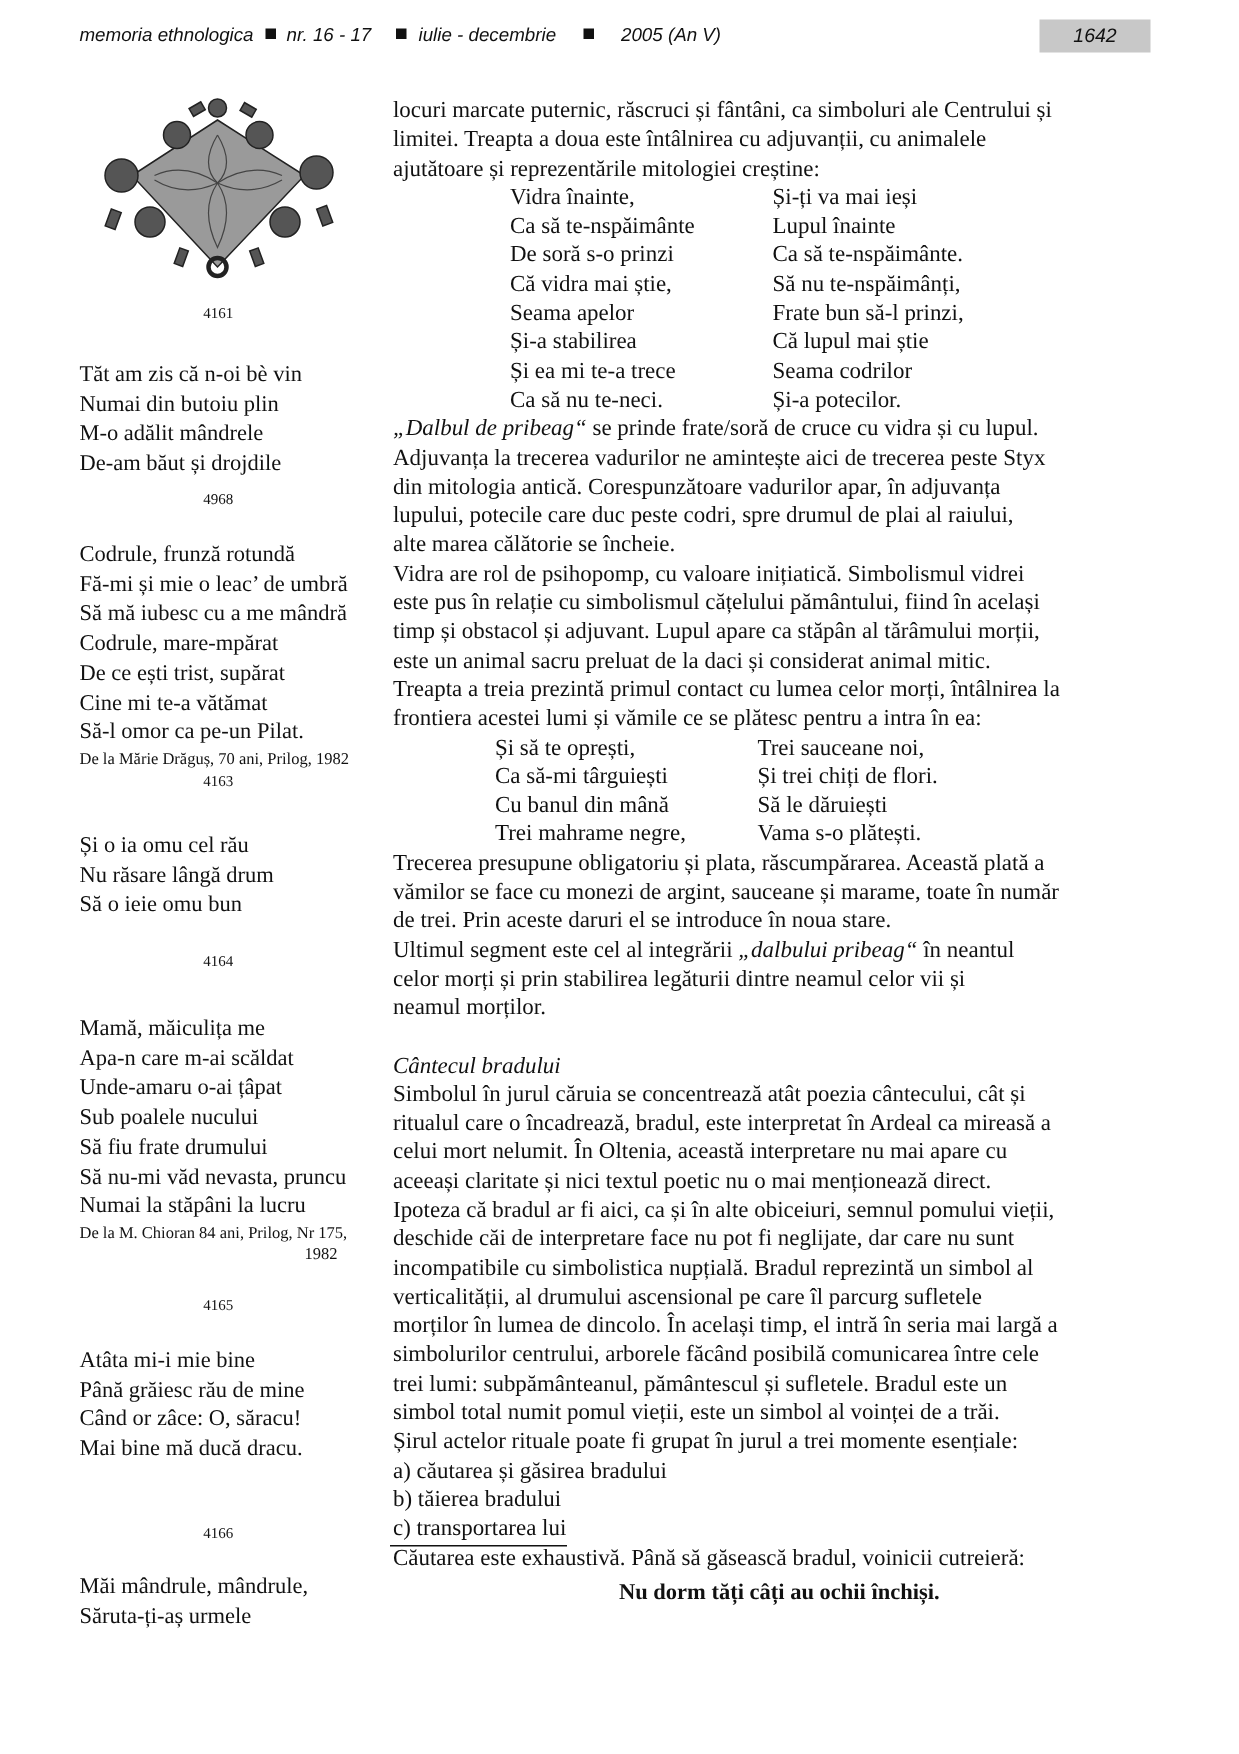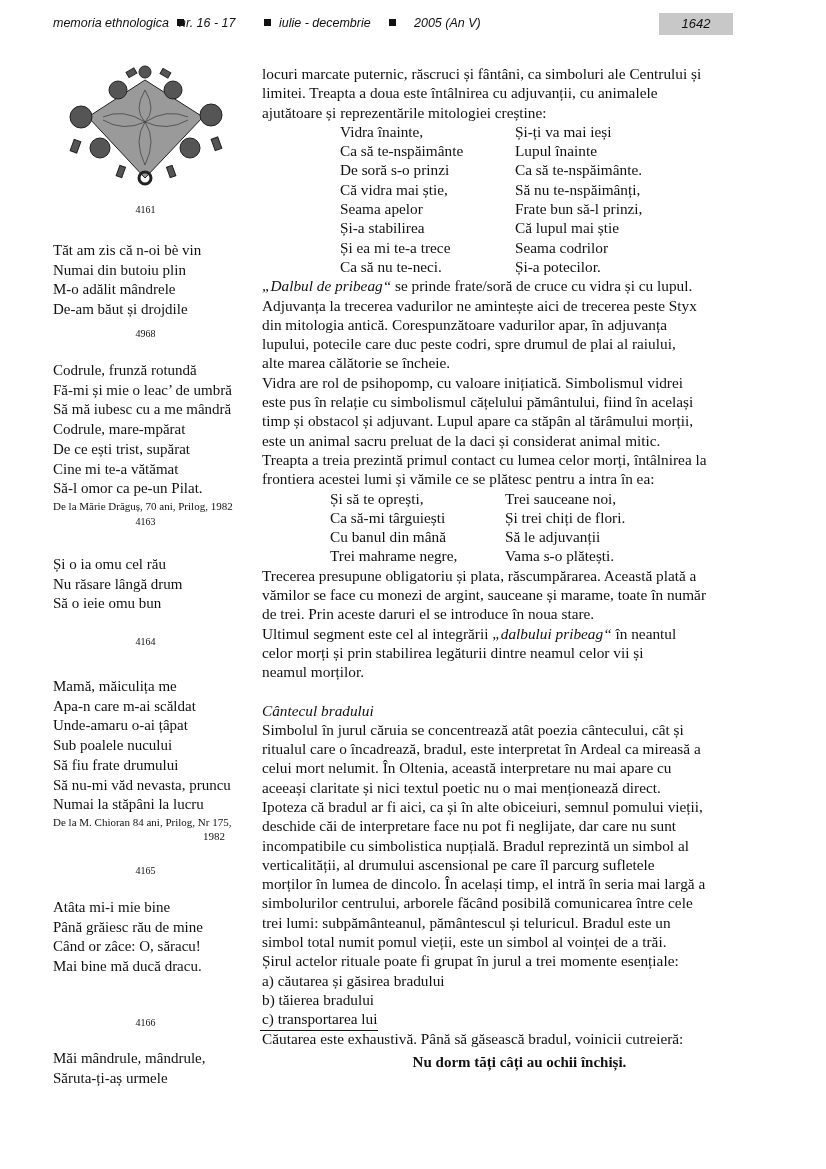--- a/index.html
+++ b/index.html
@@ -1,20 +1,20 @@
 <!DOCTYPE html>
 <html><head>
 <meta charset="utf-8">
 <style>
   html, body { margin: 0; padding: 0; background: #ffffff; }
   body { width: 826px; height: 1169px; position: relative; overflow: hidden; color: #111; }
   .header { position: absolute; left: 53px; top: 14px; width: 690px; height: 24px; font-family: "Liberation Sans", sans-serif; font-size: 12.5px; font-style: italic; }
   .header .run { position: absolute; top: 2px; white-space: nowrap; }
   .header .sq { display: inline-block; width: 7px; height: 7px; background: #111; vertical-align: 1px; margin: 0 6px; }
-  .page-num { position: absolute; left: 659px; top: 13px; width: 74px; height: 22px; background: #c8c8c8; font-family: "Liberation Sans", sans-serif; font-style: italic; font-size: 13px; text-align: center; line-height: 22px; }
+  .page-num { position: absolute; left: 693px; top: 13px; width: 74px; height: 22px; background: #c8c8c8; font-family: "Liberation Sans", sans-serif; font-style: italic; font-size: 13px; text-align: center; line-height: 22px; }
 
   .serif { font-family: "Liberation Serif", serif; }
   .ornament { position: absolute; left: 63px; top: 60px; width: 165px; height: 135px; }
   .poem-num { position: absolute; left: 53px; width: 185px; text-align: center; font-size: 10px; }
   .poem { position: absolute; left: 53px; width: 200px; font-size: 15px; line-height: 19.7px; white-space: nowrap; }
   .poem .ln { display: block; }
   .src { font-size: 11px; line-height: 14px; white-space: nowrap; }
 
   .right { position: absolute; left: 262px; top: 48px; width: 480px; font-size: 15.3px; line-height: 19.3px; margin-top: 16px; }
   .right .ln { display: block; white-space: nowrap; }
@@ -24,21 +24,21 @@
   .heading { font-weight: normal; font-style: italic; }
   .footline { position: absolute; left: 260px; top: 1030px; width: 118px; height: 1px; background: #111; }
   .footer-verse { position: absolute; left: 262px; top: 1054px; width: 515px; text-align: center; font-weight: bold; font-size: 15px; }
 </style>
 </head>
 <body>
 
 <div class="header">
   <span class="run" style="left:0">memoria ethnologica</span>
   <span class="run" style="left:118px"><span class="sq"></span></span>
-  <span class="run" style="left:126px">nr. 16 - 17</span>
+  <span class="run" style="left:138px">nr. 16 - 17</span>
   <span class="run" style="left:205px"><span class="sq"></span></span>
   <span class="run" style="left:226px">iulie - decembrie</span>
   <span class="run" style="left:330px"><span class="sq"></span></span>
   <span class="run" style="left:361px">2005 (An V)</span>
 </div>
 <div class="page-num">1642</div>
 
 <svg class="ornament" viewBox="0 0 165 135">
   <g fill="#555" stroke="#222" stroke-width="1">
     <polygon points="82,20 140,57 82,118 25,57" fill="#9a9a9a"></polygon>
@@ -178,21 +178,21 @@
     <div class="verse">
         <span class="c1">Și să te oprești,</span>
         <span class="c2">Trei sauceane noi,</span>
       </div>
     <div class="verse">
         <span class="c1">Ca să-mi târguiești</span>
         <span class="c2">Și trei chiți de flori.</span>
       </div>
     <div class="verse">
         <span class="c1">Cu banul din mână</span>
-        <span class="c2">Să le adjuvanții</span>
+        <span class="c2">Să le dăruiești</span>
       </div>
     <div class="verse">
         <span class="c1">Trei mahrame negre,</span>
         <span class="c2">Vama s-o plătești.</span>
       </div>
   </div>
   <div>
     <span class="ln">Trecerea presupune obligatoriu și plata, răscumpărarea. Această plată a</span>
     <span class="ln">vămilor se face cu monezi de argint, sauceane și marame, toate în număr</span>
     <span class="ln">de trei. Prin aceste daruri el se introduce în noua stare.</span>
@@ -208,21 +208,21 @@
     <span class="ln">Simbolul în jurul căruia se concentrează atât poezia cântecului, cât și</span>
     <span class="ln">ritualul care o încadrează, bradul, este interpretat în Ardeal ca mireasă a</span>
     <span class="ln">celui mort nelumit. În Oltenia, această interpretare nu mai apare cu</span>
     <span class="ln">aceeași claritate și nici textul poetic nu o mai menționează direct.</span>
     <span class="ln">Ipoteza că bradul ar fi aici, ca și în alte obiceiuri, semnul pomului vieții,</span>
     <span class="ln">deschide căi de interpretare face nu pot fi neglijate, dar care nu sunt</span>
     <span class="ln">incompatibile cu simbolistica nupțială. Bradul reprezintă un simbol al</span>
     <span class="ln">verticalității, al drumului ascensional pe care îl parcurg sufletele</span>
     <span class="ln">morților în lumea de dincolo. În același timp, el intră în seria mai largă a</span>
     <span class="ln">simbolurilor centrului, arborele făcând posibilă comunicarea între cele</span>
-    <span class="ln">trei lumi: subpământeanul, pământescul și teluricul. Bradul este un</span>
+    <span class="ln">trei lumi: subpământeanul, pământescul și sufletele. Bradul este un</span>
     <span class="ln">simbol total numit pomul vieții, este un simbol al voinței de a trăi.</span>
     <span class="ln">Șirul actelor rituale poate fi grupat în jurul a trei momente esențiale:</span>
     <span class="ln">a) căutarea și găsirea bradului</span>
     <span class="ln">b) tăierea bradului</span>
     <span class="ln">c) transportarea lui</span>
     <span class="ln">Căutarea este exhaustivă. Până să găsească bradul, voinicii cutreieră:</span>
   </div>
 </div>
 
 <div class="footline"></div>

